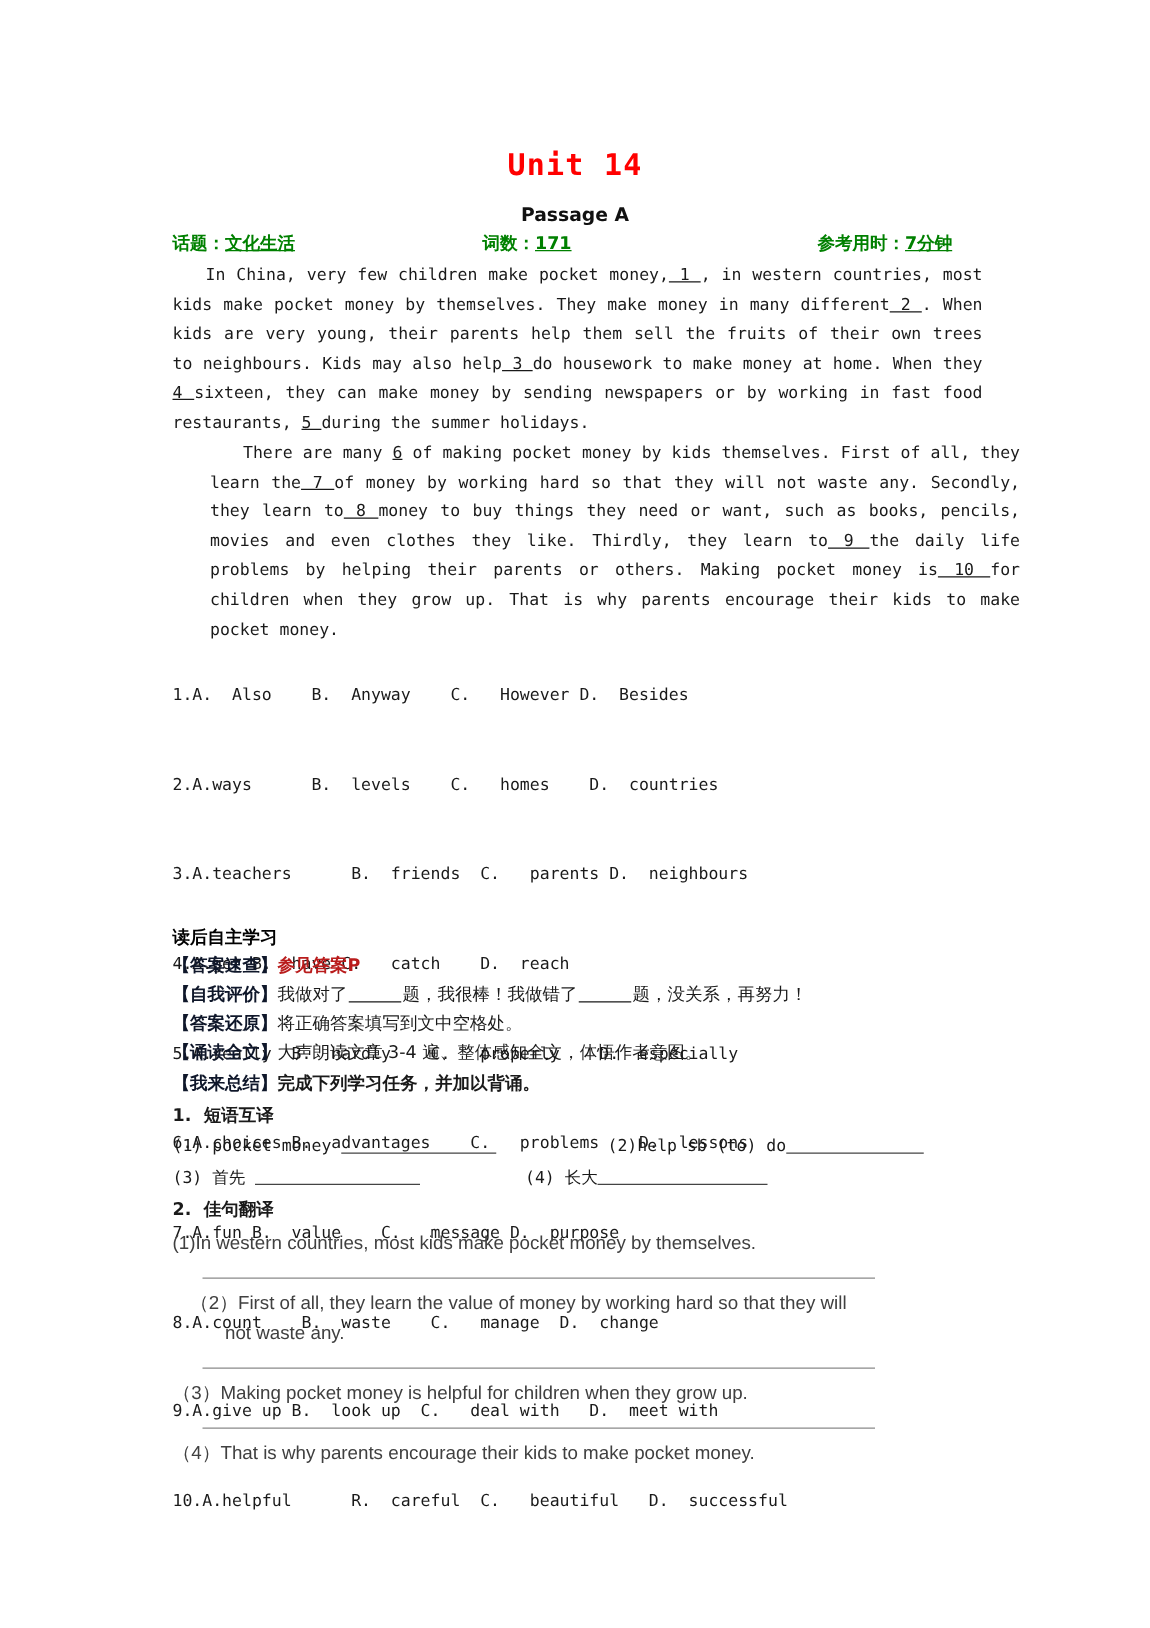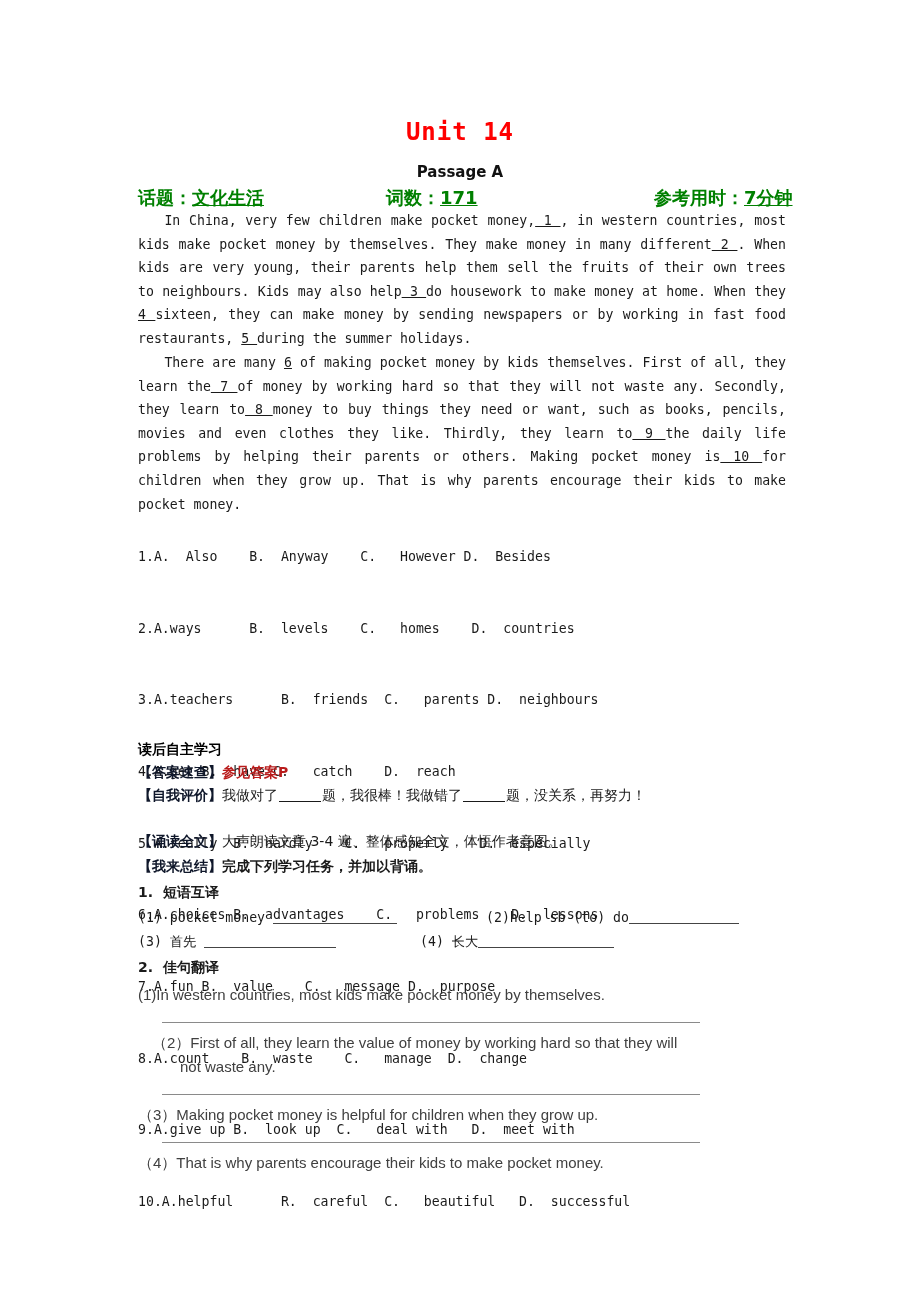--- a/index.html
+++ b/index.html
@@ -47,42 +47,42 @@
 
   
   .meta-row {
     position: absolute;
     left: 138px; top: 186px;
     width: 648px;
     height: 20px;
     color: #008000;
     font-family: "DejaVu Sans", "Liberation Sans", sans-serif;
     font-weight: bold;
-    font-size: 18px;
+    font-size: 14px;
   }
   .meta-item { position: absolute; white-space: nowrap; }
   .meta-item.topic { left: 0; }
   .meta-item.words { left: 248px; }
   .meta-item.time  { left: 516px; }
   .meta-val { text-decoration: underline; }
 
   
   .passage {
     position: absolute;
     left: 138px;
     width: 648px;
     font-family: "DejaVu Sans Mono", "Liberation Mono", monospace;
     font-size: 13.2px;
     line-height: 23.6px;
     color: #1a1a1a;
     text-align: justify;
     text-justify: inter-word;
   }
   #para1 { top: 209px; }
-  #para2 { top: 351px; }
+  #para2 { top: 351px; margin-left: 30px; }
   .passage p { margin: 0; text-indent: 2em; }
   .bl { text-decoration: underline; }
 
   
   .options {
     position: absolute;
     left: 138px; top: 497px;
     width: 680px;
     font-family: "DejaVu Sans Mono", "Liberation Mono", monospace;
     font-size: 13.2px;
@@ -222,20 +222,23 @@
   <div class="study-head">读后自主学习</div>
 
   <div class="study-line" id="sl-answer">
     <span class="tag">【答案速查】</span><span class="blue-txt">参见答案P</span>
   </div>
 
   <div class="study-line" id="sl-selfeval">
     <span class="tag">【自我评价】</span><span>我做对了</span><span class="gap"></span><span>题，我很棒！我做错了</span><span class="gap"></span><span>题，没关系，再努力！</span>
   </div>
 
+  <div class="study-line" id="sl-restore">
+    <span class="tag">【答案还原】</span><span>将正确答案填写到文中空格处。</span>
+  </div>
 
   <div class="study-line" id="sl-read">
     <span class="tag">【诵读全文】</span><span>大声朗读文章 3-4 遍、整体感知全文，体悟作者意图。</span>
   </div>
 
   <div class="study-line" id="sl-summary">
     <span class="tag">【我来总结】</span><span>完成下列学习任务，并加以背诵。</span>
   </div>
 
   <div class="task-head" id="task1-head">

